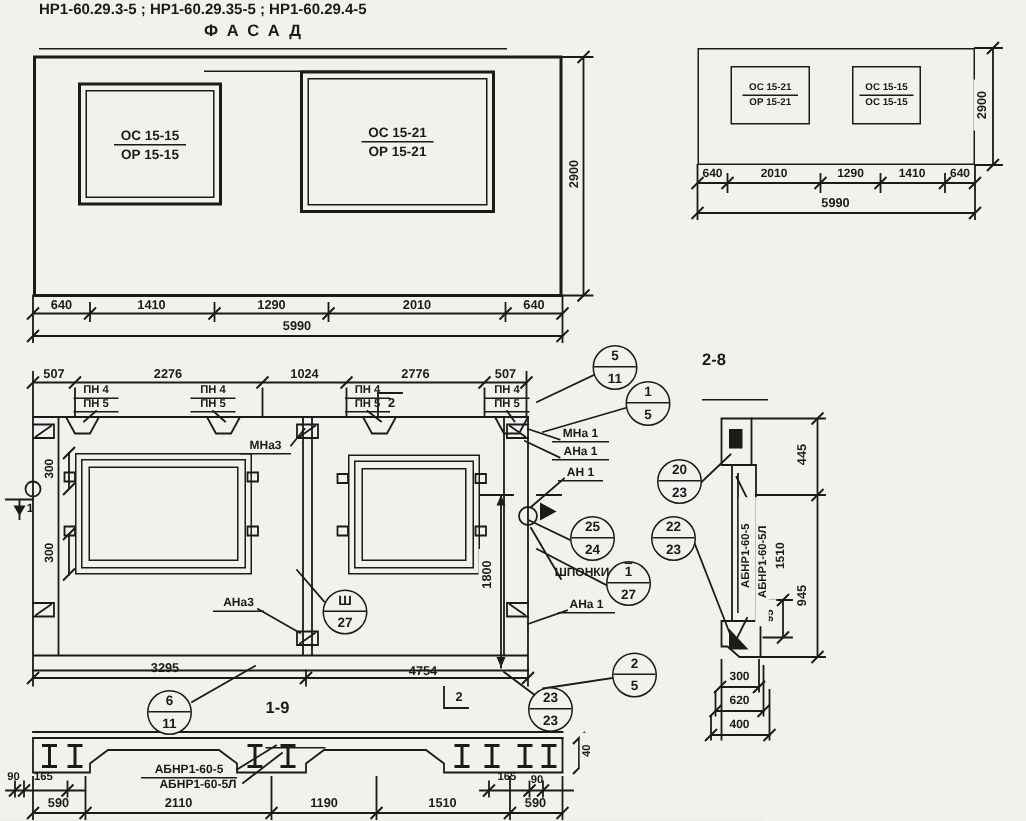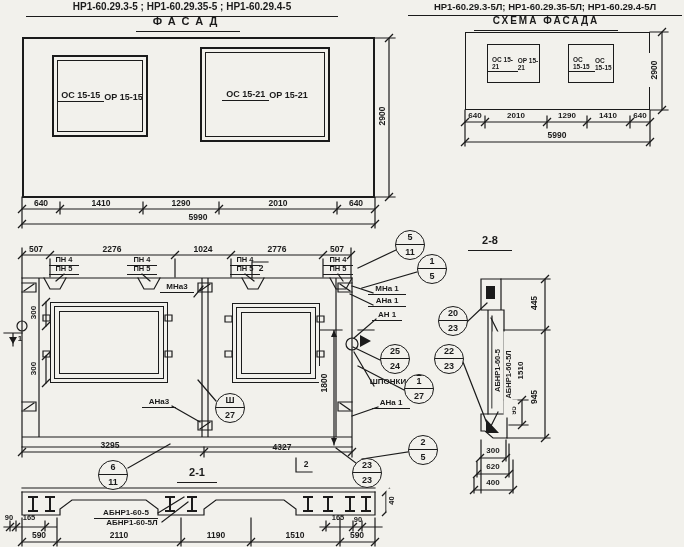--- a/index.html
+++ b/index.html
@@ -6,25 +6,25 @@
   #stage{position:relative;width:684px;height:547px;background:#f2f1ec;font-family:"Liberation Sans",sans-serif;color:#1b1b1b;overflow:hidden}
   #linework{position:absolute;left:0;top:0;z-index:1}
   .lbl{position:absolute;z-index:2;font-weight:bold;font-size:8.5px;line-height:10px;text-align:center;white-space:nowrap}
   .s75{font-size:7.5px;line-height:9px}
   .s8{font-size:8px;line-height:9px}
   .s95{font-size:9.5px;line-height:11px}
   .s10{font-size:10px;line-height:12px}
   .s11{font-size:11px;line-height:13px}
   .ul{border-bottom:1.1px solid #1b1b1b;padding-bottom:0.5px}
   .rot{transform:rotate(-90deg);background:#f2f1ec}
-  .t{position:absolute;z-index:2;font-weight:bold;text-align:center;border-bottom:1.4px solid #1b1b1b;padding-bottom:3px}
+  .t{position:absolute;z-index:2;font-weight:bold;text-align:left;border-bottom:1.4px solid #1b1b1b;padding-bottom:19px}
   .box{position:absolute;z-index:2;border:2px solid #1b1b1b}
   .thin{border-width:1.4px}
   .inner{position:absolute;border:1.2px solid #1b1b1b}
-  .fr{position:absolute;inset:0;display:flex;flex-direction:row;align-items:center;justify-content:center;font-weight:bold;font-size:9px;z-index:2}
+  .fr{position:absolute;inset:0;display:flex;flex-direction:column;align-items:center;justify-content:center;font-weight:bold;font-size:9px;z-index:2}
   .frs{font-size:6.5px}
   .fa{border-bottom:1.1px solid #1b1b1b;padding:0 4px 1px}
   .fb{padding-top:1px}
   .circ{position:absolute;z-index:3;width:28px;height:28px;border:1.4px solid #1b1b1b;border-radius:50%;background:#f2f1ec;font-size:9px;font-weight:bold;text-align:center}
   .circ .ct{display:block;height:13px;line-height:13px;border-bottom:1.2px solid #1b1b1b}
   .circ .cb{display:block;height:13px;line-height:14px}
   .ovl{text-decoration:overline}
 </style>
 </head>
 <body>
@@ -71,22 +71,20 @@
     <path d="M541 283L549 275M541 334L549 326M541 442L549 434M518 404L526 396M518 429L526 421M476 462L484 454M502 462L510 454M473 478L481 470M505 478L513 470M470 494L478 486M509 494L517 486"></path>
   </g>
   <g fill="#1b1b1b" stroke="none">
     <path d="M9 337L17 337L13 344ZM360 335L371 341L360 347ZM331 337L337 337L334 330ZM331 438L337 438L334 445ZM486 419L499 433L486 433Z"></path>
     <rect x="486" y="286" width="9" height="13"></rect>
   </g>
 </svg>
 
 <div class="t s10" style="left:26px;top:1px;width:312px">НР1-60.29.3-5 ; НР1-60.29.35-5 ; НР1-60.29.4-5</div>
 <div class="t s11" style="left:136px;top:15px;width:104px;letter-spacing:6px">ФАСАД</div>
-<div class="t s95" style="left:408px;top:1px;width:274px">НР1-60.29.3-5Л; НР1-60.29.35-5Л; НР1-60.29.4-5Л</div>
-<div class="t s10" style="left:474px;top:15px;width:144px;letter-spacing:2px">СХЕМА ФАСАДА</div>
 
 <div class="box" style="left:22px;top:37px;width:349px;height:157px"></div>
 <div class="box" style="left:52px;top:55px;width:92px;height:78px">
   <div class="inner" style="inset:3px"></div>
   <div class="fr">
         <span class="fa">ОС 15-15</span>
         <span class="fb">ОР 15-15</span>
       </div>
 </div>
 <div class="box" style="left:200px;top:47px;width:126px;height:91px">
@@ -147,30 +145,30 @@
   <div class="inner" style="inset:8px"></div>
 </div>
 <div class="box thin" style="left:232px;top:303px;width:86px;height:78px">
   <div class="inner" style="inset:3px"></div>
   <div class="inner" style="inset:8px"></div>
 </div>
 
 <div class="lbl rot s8" style="left:20px;top:308px;width:26px">300</div>
 <div class="lbl rot s8" style="left:20px;top:364px;width:26px">300</div>
 <div class="lbl rot" style="left:307px;top:378px;width:34px">1800</div>
-<div class="lbl s8 ul" style="left:160px;top:282px;width:34px">МНа3</div>
+<div class="lbl s8 ul" style="left:160px;top:292px;width:34px">МНа3</div>
 <div class="lbl s8 ul" style="left:142px;top:397px;width:34px">АНа3</div>
 <div class="lbl s8 ul" style="left:368px;top:284px;width:38px">МНа 1</div>
 <div class="lbl s8 ul" style="left:368px;top:296px;width:38px">АНа 1</div>
 <div class="lbl s8 ul" style="left:372px;top:310px;width:30px">АН 1</div>
 <div class="lbl s8" style="left:364px;top:377px;width:48px">ШПОНКИ</div>
 <div class="lbl s8 ul" style="left:372px;top:398px;width:38px">АНа 1</div>
 <div class="lbl" style="left:88px;top:440px;width:44px">3295</div>
-<div class="lbl" style="left:260px;top:442px;width:44px">4327</div>
-<div class="t s11" style="left:177px;top:466px;width:40px">2-1</div>
+<div class="lbl" style="left:260px;top:442px;width:44px">4754</div>
+<div class="t s11" style="left:177px;top:466px;width:40px">1-9</div>
 
 <div class="circ" style="left:395px;top:230px">
       <span class="ct">5</span>
       <span class="cb">11</span>
     </div>
 <div class="circ" style="left:417px;top:254px">
       <span class="ct">1</span>
       <span class="cb">5</span>
     </div>
 <div class="circ" style="left:215px;top:393px">

